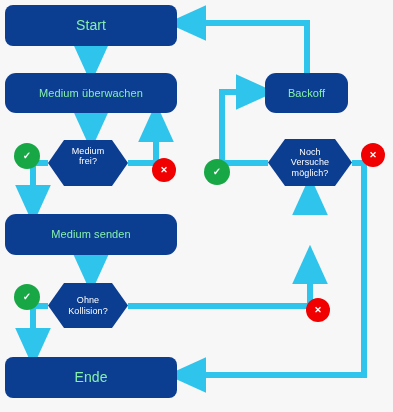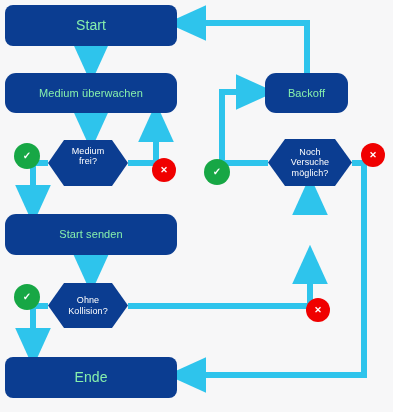--- a/index.html
+++ b/index.html
@@ -132,21 +132,21 @@
 
   <div class="node terminal" style="left:5px; top:5px; width:172px; height:41px;">
     <span class="node-label t-big">Start</span>
   </div>
 
   <div class="node process" style="left:5px; top:73px; width:172px; height:40px;">
     <span class="node-label t-mid">Medium überwachen</span>
   </div>
 
   <div class="node process" style="left:5px; top:214px; width:172px; height:41px;">
-    <span class="node-label t-mid">Start senden</span>
+    <span class="node-label t-mid">Medium senden</span>
   </div>
 
   <div class="node terminal" style="left:5px; top:357px; width:172px; height:41px;">
     <span class="node-label t-big">Ende</span>
   </div>
 
   <div class="node process" style="left:265px; top:73px; width:83px; height:40px;">
     <span class="node-label t-mid">Backoff</span>
   </div>
 

